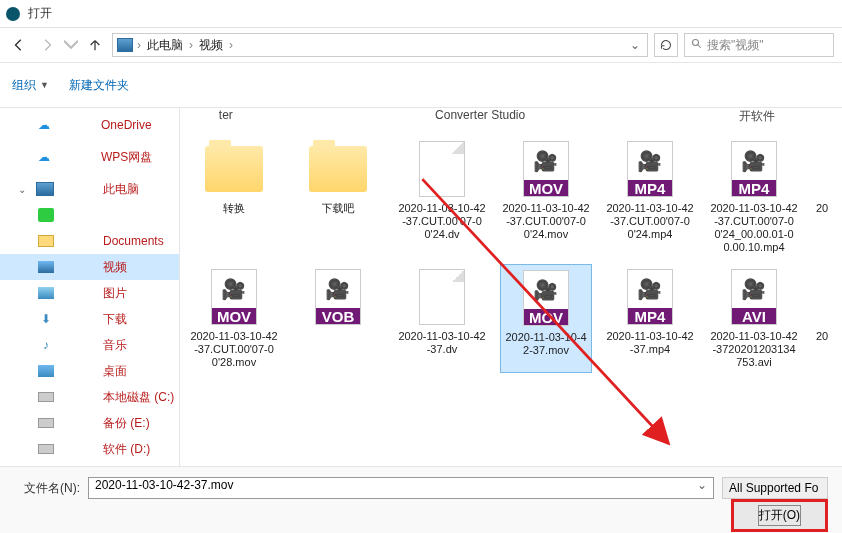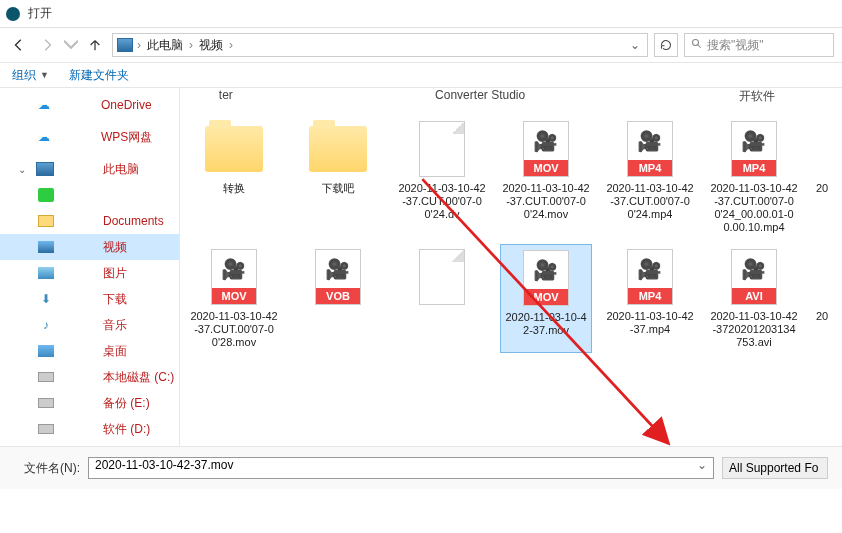--- a/index.html
+++ b/index.html
@@ -15,21 +15,21 @@
 .navbtn svg { width: 14px; height: 14px; }
 .addrbar { flex: 1; height: 24px; border: 1px solid #ccc; background: #fff; display: flex; align-items: center; padding: 0 4px; gap: 2px; }
 .addrbar .pcicon { width: 16px; height: 14px; background: linear-gradient(#5da0d0,#2c6ca0); border: 1px solid #2c6ca0; }
 .addrbar .sep { color: #888; margin: 0 2px; }
 .addrbar .crumb { color: #222; padding: 0 2px; }
 .addrbar .dropbtn { margin-left: auto; color: #666; width: 16px; text-align: center; }
 .refreshbtn { width: 24px; height: 24px; border: 1px solid #ccc; display: flex; align-items: center; justify-content: center; }
 .searchbox { width: 150px; height: 24px; border: 1px solid #ccc; display: flex; align-items: center; padding: 0 6px; color: #888; }
 .searchbox .sicon { margin-right: 4px; }
 
-.toolbar { height: 26px; border-top: 1px solid #e6e6e6; border-bottom: 1px solid #e6e6e6; display: flex; align-items: center; padding: 0 12px; gap: 20px; color: #0066b3; }
+.toolbar { height: 46px; border-top: 1px solid #e6e6e6; border-bottom: 1px solid #e6e6e6; display: flex; align-items: center; padding: 0 12px; gap: 20px; color: #0066b3; }
 .toolbar .tbitem { cursor: pointer; display:flex; align-items:center; gap:4px;}
 .toolbar .tbitem .caret{font-size:9px;color:#555;}
 
 .main { display: flex; height: 358px; }
 .sidebar { width: 180px; border-right: 1px solid #e6e6e6; overflow: hidden; padding-top: 4px; }
 .tree-item { height: 26px; display: flex; align-items: center; padding-left: 18px; gap: 8px; cursor: pointer; }
 .tree-item.sub { padding-left: 38px; }
 .tree-item.selected { background: #cde8ff; }
 .tree-item .exp { width: 10px; color: #666; font-size: 10px; }
 .ticon { width: 16px; height: 14px; display: inline-flex; align-items: center; justify-content: center; }
@@ -52,21 +52,21 @@
 .tile { width: 92px; display: flex; flex-direction: column; align-items: center; text-align: center; padding: 4px 2px; }
 .tile.selected { background: #cde8ff; border: 1px solid #7ab8e8; }
 .tile .thumb { width: 62px; height: 58px; display: flex; align-items: center; justify-content: center; margin-bottom: 4px; }
 .tile .cap { font-size: 11px; line-height: 13px; color: #222; word-break: break-all; max-height: 52px; overflow: hidden; }
 .foldericon { width: 58px; height: 46px; background: linear-gradient(#ffe9a8,#ffd66b); border-radius: 3px; position: relative; }
 .foldericon::before { content:""; position:absolute; top:-6px; left:4px; width:22px; height:8px; background:#ffe9a8; border-radius:2px 2px 0 0;}
 .fileicon { width: 46px; height: 56px; background: #fff; border: 1px solid #ccc; position: relative; }
 .fileicon::after { content:""; position:absolute; top:0; right:0; width:12px; height:12px; background:linear-gradient(135deg,#fff 50%,#ddd 50%); }
 .mediaicon { width: 46px; height: 56px; background: #fff; border: 1px solid #ccc; position: relative; display:flex; flex-direction:column; }
 .mediaicon .cam { flex:1; display:flex; align-items:center; justify-content:center; color:#4a90d0; font-size:20px;}
-.mediaicon .ext { height: 16px; background: #ef4444; color: #fff; font-size: 11px; font-weight: bold; display: flex; align-items: center; justify-content: center; }
+.mediaicon .ext { height: 16px; background: #701a75; color: #fff; font-size: 15px; font-weight: bold; display: flex; align-items: center; justify-content: center; }
 
 .footer { border-top: 1px solid #e6e6e6; padding: 10px 14px; background: #f9f9f9; position:relative;}
 .frow { display: flex; align-items: center; gap: 8px; }
 .frow .flabel { width: 66px; text-align: right; color: #333; }
 .fninput { flex: 1; height: 22px; border: 1px solid #999; padding: 0 6px; background: #fff; }
 .fninput .dd { float:right; color:#666;}
 .filtersel { width: 106px; height: 22px; border: 1px solid #ccc; display: flex; align-items: center; padding: 0 6px; background: #efefef; overflow:hidden; white-space:nowrap;}
 .btnrow { display: flex; justify-content: flex-end; gap: 10px; }
 .openbtn { border: 3px solid #e02020; padding: 3px 24px; background: #e8e8e8; cursor: pointer; font-size:12px; position:relative;}
 .openbtn .inner{ border:1px solid #888; padding: 1px 0; display:block;}
@@ -280,20 +280,21 @@
             <div class="mediaicon">
               <div class="cam">🎥</div>
               <div class="ext">VOB</div>
             </div>
           </div>
       </div>
       <div class="tile">
         <div class="thumb">
             <div class="fileicon"></div>
           </div>
+        <div class="cap">2020-11-03-10-42-37.dv</div>
       </div>
       <div class="tile selected">
         <div class="thumb">
             <div class="mediaicon">
               <div class="cam">🎥</div>
               <div class="ext">MOV</div>
             </div>
           </div>
         <div class="cap">2020-11-03-10-42-37.mov</div>
       </div>
@@ -325,20 +326,25 @@
 
 <div class="footer">
   <div class="frow">
     <div class="flabel">文件名(N):</div>
     <div class="fninput">
       <span>2020-11-03-10-42-37.mov</span>
       <span class="dd">⌄</span>
     </div>
     <div class="filtersel">
       <span>All Supported Fo</span>
+    </div>
+  </div>
+  <div class="btnrow">
+    <div class="openbtn">
+      <span class="inner">打开(O)</span>
     </div>
   </div>
 </div>
 
 <div class="arrow-annot">
   <svg viewBox="0 0 300 340">
     <defs>
       <marker id="ah" markerWidth="12" markerHeight="12" refX="9" refY="5" orient="auto">
         <path d="M0,0 L10,5 L0,10 Z" fill="#e02020"></path>
       </marker>

